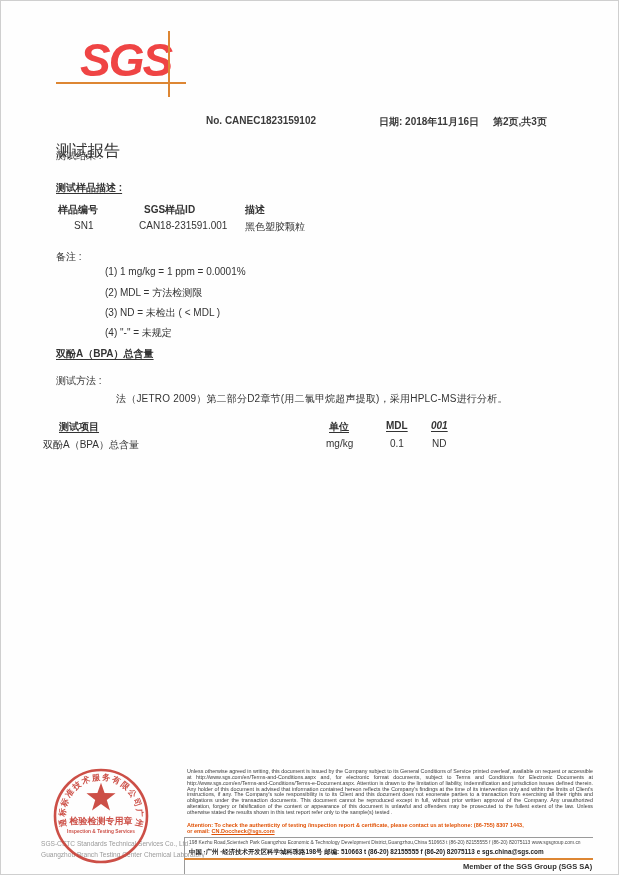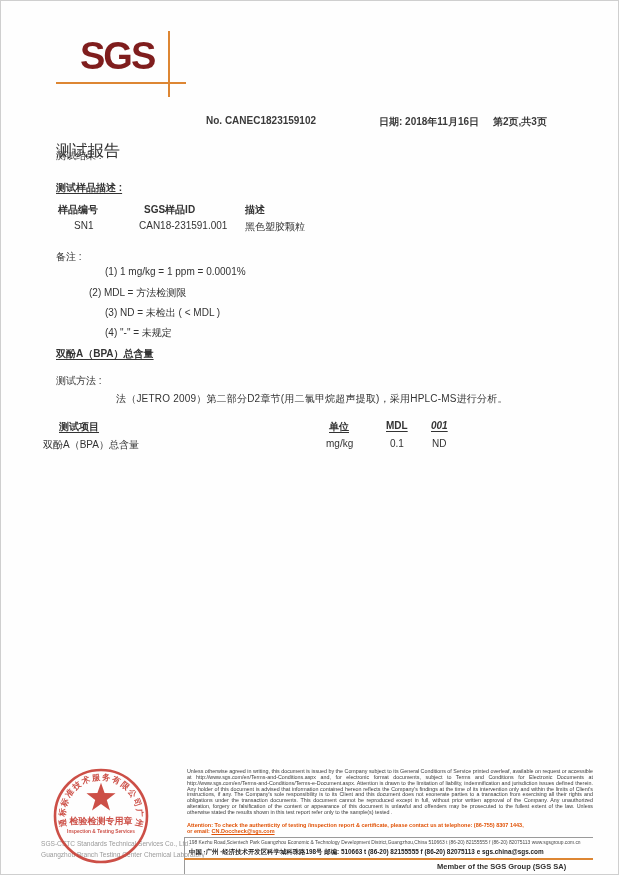--- a/index.html
+++ b/index.html
@@ -5,21 +5,21 @@
   html,body{margin:0;padding:0;background:#e9e9e9;}
   *{box-sizing:border-box;}
   .page{
     position:relative;width:619px;height:875px;margin:0 auto;
     background:#fefefe;border:1px solid #cfcfcf;
     font-family:"Liberation Sans","DejaVu Sans",sans-serif;
     color:#333;overflow:hidden;
   }
   .abs{position:absolute;white-space:nowrap;}
   
-  .logo-text{font-size:38px;font-weight:bold;color:#7f1d1d;letter-spacing:-2px;line-height:1;}
+  .logo-text{font-size:46px;font-weight:bold;color:#ef4444;letter-spacing:-2px;line-height:1;font-style:italic;}
   .orange-hline{background:#dd8633;height:2px;}
   .orange-vline{background:#dd8633;width:2px;}
   .report-title{font-size:16px;font-weight:normal;color:#333;margin-top:30px;}
   .meta{font-size:10px;font-weight:bold;color:#3a3a3a;}
   
   .body-text{font-size:10px;color:#333;}
   .bold{font-weight:bold;}
   .uline{text-decoration:underline;text-underline-offset:2px;}
   .italic{font-style:italic;}
   .method{font-size:10px;color:#333;letter-spacing:0.2px;}
@@ -64,21 +64,21 @@
     <div class="abs body-text bold" style="left:143px;top:202px;">SGS样品ID</div>
     <div class="abs body-text bold" style="left:244px;top:202px;">描述</div>
     <div class="abs body-text" style="left:73px;top:219px;">SN1</div>
     <div class="abs body-text" style="left:138px;top:219px;">CAN18-231591.001</div>
     <div class="abs body-text" style="left:244px;top:219px;">黑色塑胶颗粒</div>
   </div>
 
   <div class="abs body-text" style="left:55px;top:249px;">备注 :</div>
   <div>
     <div class="abs body-text" style="left:104px;top:265px;">(1) 1 mg/kg = 1 ppm = 0.0001%</div>
-    <div class="abs body-text" style="left:88px;top:285px;text-align:right;">(2) MDL = 方法检测限</div>
+    <div class="abs body-text" style="left:104px;top:285px;text-align:right;">(2) MDL = 方法检测限</div>
     <div class="abs body-text" style="left:104px;top:305px;">(3) ND = 未检出 ( &lt; MDL )</div>
     <div class="abs body-text" style="left:104px;top:325px;">(4) "-" = 未规定</div>
   </div>
 
   <div class="abs body-text bold uline" style="left:55px;top:346px;">双酚A（BPA）总含量</div>
 
   <div class="abs body-text" style="left:55px;top:373px;">测试方法 :</div>
   <div class="abs method" style="left:115px;top:391px;">法（JETRO 2009）第二部分D2章节(用二氯甲烷超声提取)，采用HPLC-MS进行分析。</div>
 
   <div>
@@ -115,15 +115,15 @@
     <span>or email: </span><span class="email-link">CN.Doccheck@sgs.com</span>
   </div>
 
   <div class="abs gray-line" style="left:183px;top:836px;width:409px;height:1px;"></div>
   <div class="abs gray-line" style="left:183px;top:836px;width:1px;height:39px;"></div>
 
   <div class="abs addr-en" style="left:188px;top:839px;">198 Kezhu Road,Scientech Park Guangzhou Economic &amp; Technology Development District,Guangzhou,China 510663   t (86-20) 82155555   f (86-20) 82075113   www.sgsgroup.com.cn</div>
   <div class="abs addr-cn" style="left:188px;top:847px;">中国 ·广州 ·经济技术开发区科学城科珠路198号    邮编: 510663   t (86-20) 82155555   f (86-20) 82075113   e  sgs.china@sgs.com</div>
 
   <div class="abs orange-hline" style="left:183px;top:857px;width:409px;"></div>
-  <div class="abs member" style="left:411px;top:861px;padding-left:25px;">Member of the SGS Group (SGS SA)</div>
+  <div class="abs member" style="left:437px;top:861px;padding-left:25px;">Member of the SGS Group (SGS SA)</div>
 
 </div>
 
 </body></html>

